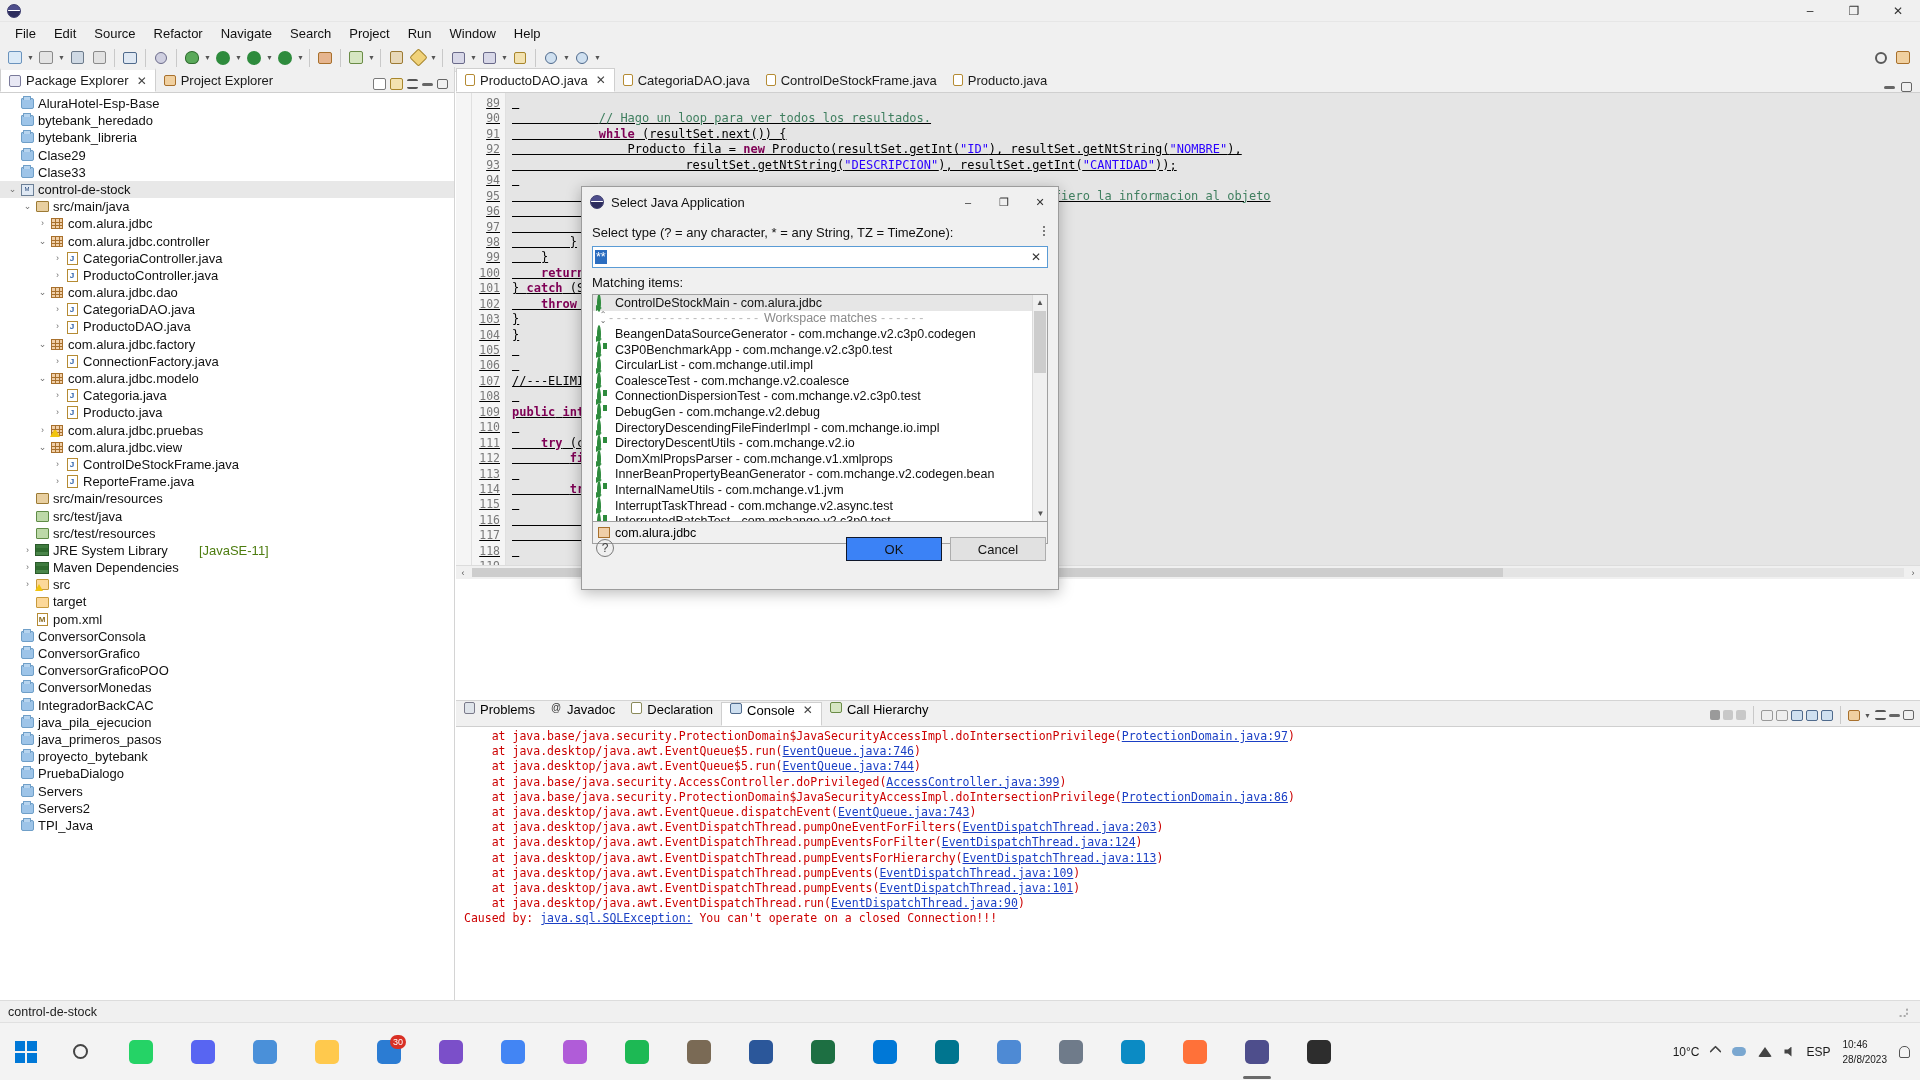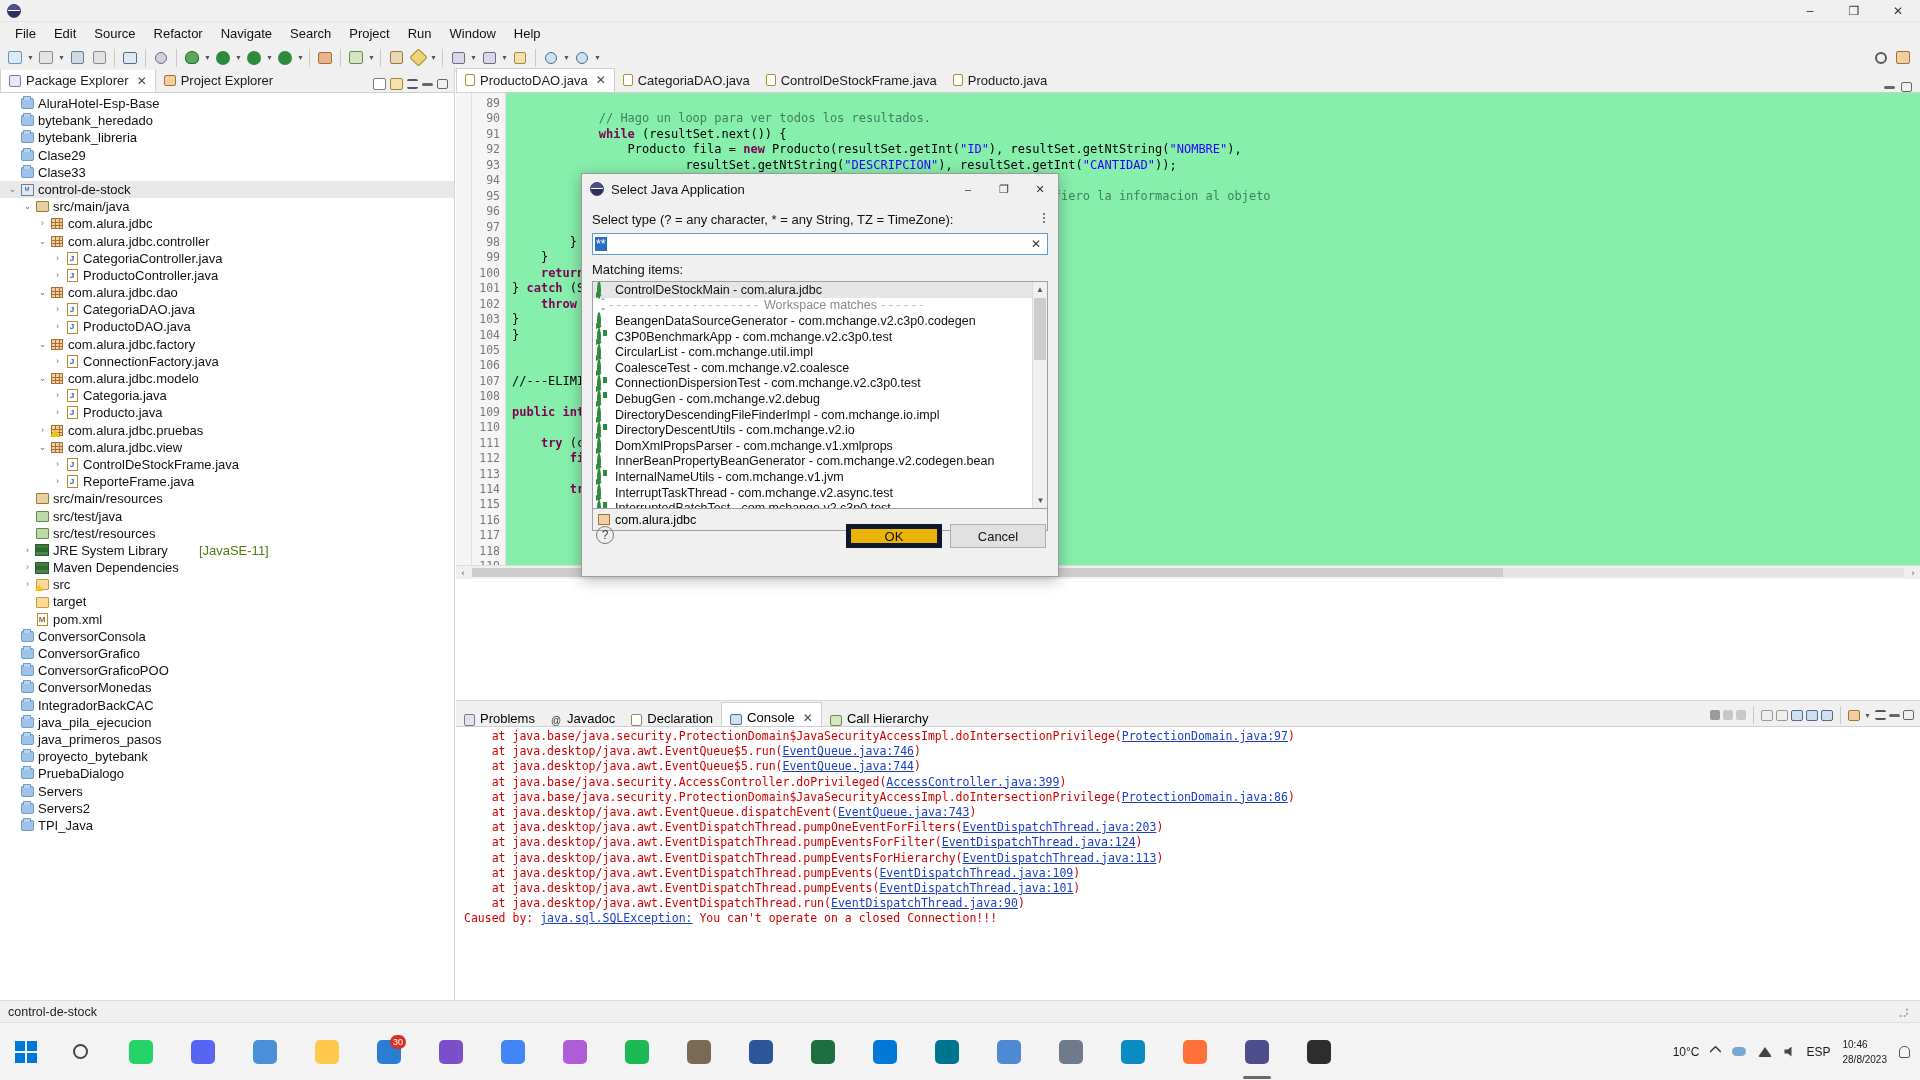--- a/index.html
+++ b/index.html
@@ -86,21 +86,21 @@
   .ic-pom { width: 11px; height: 13px; background: #fff; border: 1px solid #b58b33; color: #8a6a20; font-size: 8px; font-weight: bold; display:flex; align-items:center; justify-content:center;}
   .ic-warn { position:absolute; left:-2px; bottom:-2px; width:0;height:0;border-left:4px solid transparent;border-right:4px solid transparent;border-bottom:7px solid #f1c40f;}
 
   
   .editor-area { position: absolute; left: 456px; top: 0; right: 0; height: 632px; background: #fff; }
   .editor-tabbar { height: 26px; background: #f0f0f0; display: flex; align-items: flex-end; border-bottom: 1px solid #cfcfcf; }
   .etab { height: 24px; display: flex; align-items: center; padding: 0 8px; font-size: 13px; gap: 5px; color: #1a1a1a; }
   .etab.active { background: #fff; border: 1px solid #cfcfcf; border-bottom-color: #fff; }
   .editor-tools { margin-left: auto; display: flex; align-items: center; gap: 6px; padding-right: 8px; }
 
-  .code-wrap { position: relative; height: 472px; display: flex; background: #86efac; overflow: hidden; }
+  .code-wrap { position: relative; height: 472px; display: flex; background: #e5e5e5; overflow: hidden; text-decoration: underline; }
   .gutter-mark { width: 16px; background: #f5f5f5; border-right: 1px solid #e0e0e0; }
   .gutter { width: 34px; background: #f5f5f5; border-right: 1px solid #e0e0e0;
             font-family: "DejaVu Sans Mono", monospace; font-size: 11.5px; color: #787878;
             text-align: right; padding-right: 5px; padding-top: 3px; line-height: 15.45px; }
   .gutter .gl-row { height: 15.45px; }
   .gutter .gl-row.cur { color: #333; }
   .code {
     flex: 1; font-family: "DejaVu Sans Mono", monospace; font-size: 12px;
     line-height: 15.45px; padding-top: 3px; white-space: pre; overflow: hidden; position: relative;
   }
@@ -110,21 +110,21 @@
   .str { color: #2a00ff; }
   .cmt { color: #3f7f5f; }
   .hscroll { height: 14px; background: #f0f0f0; border-top: 1px solid #dcdcdc; display: flex; align-items: center; }
   .hscroll .arrow { width: 14px; text-align: center; font-size: 9px; color: #555; }
   .hscroll .track { flex: 1; height: 9px; background: #e4e4e4; margin: 0 2px; position: relative; }
   .hscroll .thumb { position: absolute; left: 0; top: 0; height: 9px; width: 72%; background: #cdcdcd; }
 
   
   .console-area { position: absolute; left: 456px; top: 633px; right: 0; bottom: 0; background: #fff; border-top: 1px solid #d4d4d4; }
   .console-tabbar { height: 26px; background: #f0f0f0; display: flex; align-items: flex-end; border-bottom: 1px solid #cfcfcf; }
-  .ctab { height: 24px; display: flex; align-items: flex-end; padding: 0 8px; font-size: 13px; gap: 5px; }
+  .ctab { height: 24px; display: flex; align-items: flex-start; padding: 0 8px; font-size: 13px; gap: 5px; }
   .ctab.active { background: #fff; border: 1px solid #cfcfcf; border-bottom-color: #fff; }
   .console-tools { margin-left: auto; display: flex; align-items: center; gap: 3px; padding-right: 6px; }
   .console-head { font-family: "DejaVu Sans Mono", monospace; font-size: 11.5px; padding: 2px 4px; color: #111; white-space: nowrap; border-bottom: 1px solid #eee;}
   .console-body { font-family: "DejaVu Sans Mono", monospace; font-size: 11.5px; line-height: 15.2px;
                   padding: 2px 0 0 8px; color: #c00; white-space: pre; overflow: hidden; height: 200px;}
   .console-body .lnk { color: #1a3fc4; text-decoration: underline; }
   .console-body .excp { color: #1a3fc4; text-decoration: underline; }
   .console-scroll { position: absolute; left: 0; bottom: 0; width: 100%; height: 15px; background: #f0f0f0; border-top: 1px solid #e0e0e0; display:flex; align-items:center;}
   .console-scroll .arrow { width: 14px; text-align:center; font-size: 9px; color:#555;}
   .console-scroll .track { flex: 1; height: 10px; background: #e9e9e9; margin: 0 2px; position: relative;}
@@ -141,21 +141,21 @@
   .win-logo div { background: #0078d7; }
   .tb-search { width: 56px; height: 58px; display:flex; align-items:center; justify-content:center;}
   .tb-items { display: flex; align-items: center; gap: 16px; margin-left: 10px; }
   .tb-item { width: 46px; height: 58px; display:flex; align-items:center; justify-content:center; position: relative;}
   .tb-item.active:after { content:""; position:absolute; bottom:2px; left:9px; width:28px; height:3px; background:#6a6a6a; border-radius:2px;}
   .badge { position:absolute; top:12px; right:6px; min-width:14px; height:14px; border-radius:7px; background:#d93025; color:#fff;
            font-size:9px; display:flex; align-items:center; justify-content:center; padding: 0 3px; }
   .tb-right { margin-left: auto; display:flex; align-items:center; gap: 12px; padding-right: 10px; font-size: 12px; color:#1a1a1a;}
   .tb-clock { text-align: left; line-height: 15px; font-size: 10px; }
   .dialog {
-    position: absolute; left: 581px; top: 173px; width: 478px; height: 404px;
+    position: absolute; left: 581px; top: 186px; width: 478px; height: 404px;
     background: #f0f0f0; border: 1px solid #9c9c9c; box-shadow: 0 3px 14px rgba(0,0,0,.28);
   }
   .dlg-title { height: 30px; background: #f0f0f0; display:flex; align-items:center; padding-left: 8px; }
   .dlg-logo { width: 14px; height: 14px; border-radius:50%; margin-right:7px;
     background: linear-gradient(#4e4e8c 0 38%, #ffffff 38% 50%, #2d2d5e 50% 100%); border:1px solid #3c3c6e; }
   .dlg-title-text { font-size: 13px; color: #111; }
   .dlg-wbtns { margin-left:auto; display:flex; }
   .dlg-wbtn { width: 36px; height: 28px; display:flex; align-items:center; justify-content:center; font-size:11px; color:#333;}
 
   .dlg-body { padding: 8px 10px 0 10px; position: relative; }
@@ -186,21 +186,21 @@
   .dlg-vscroll .up, .dlg-vscroll .down { height:15px; display:flex; align-items:center; justify-content:center; font-size:8px; color:#555; background:#f0f0f0;}
   .dlg-vscroll .vthumb { position:absolute; top:16px; left:1px; width:12px; height:62px; background:#cdcdcd;}
 
   .dlg-pkgbar { height: 22px; background:#f0f0f0; border:1px solid #a0a0a0; border-top:none; display:flex; align-items:center; padding-left:5px; font-size:12.5px; }
   .dlg-pkgbar .pk-ic { width:12px;height:11px;background:#f0cfa8;border:1px solid #a8702c; margin-right:5px;}
 
   .dlg-footer { position:absolute; left:0; bottom:0; width:100%; height: 62px; }
   .dlg-help { position:absolute; left: 14px; top: 12px; width: 18px; height: 18px; border-radius:50%; border:1.5px solid #7a7a7a; color:#444; font-size:12px; display:flex; align-items:center; justify-content:center;}
   .dlg-btns { position:absolute; right: 12px; top: 10px; display:flex; gap: 8px;}
   .dlg-btn { width: 96px; height: 24px; font-size: 13px; display:flex; align-items:center; justify-content:center; background:#e1e1e1; border:1px solid #adadad; color:#111;}
-  .dlg-btn.default { border:5px solid #0f172a; background:#eab308;}
+  .dlg-btn.default { border:1px solid #0f172a; background:#3b82f6;}
 </style>
 </head>
 <body>
 
 <div id="app">
 
   <div class="titlebar">
     <span class="eclipse-logo"></span>
     <div class="winbtns">
       <div class="winbtn">–</div>

